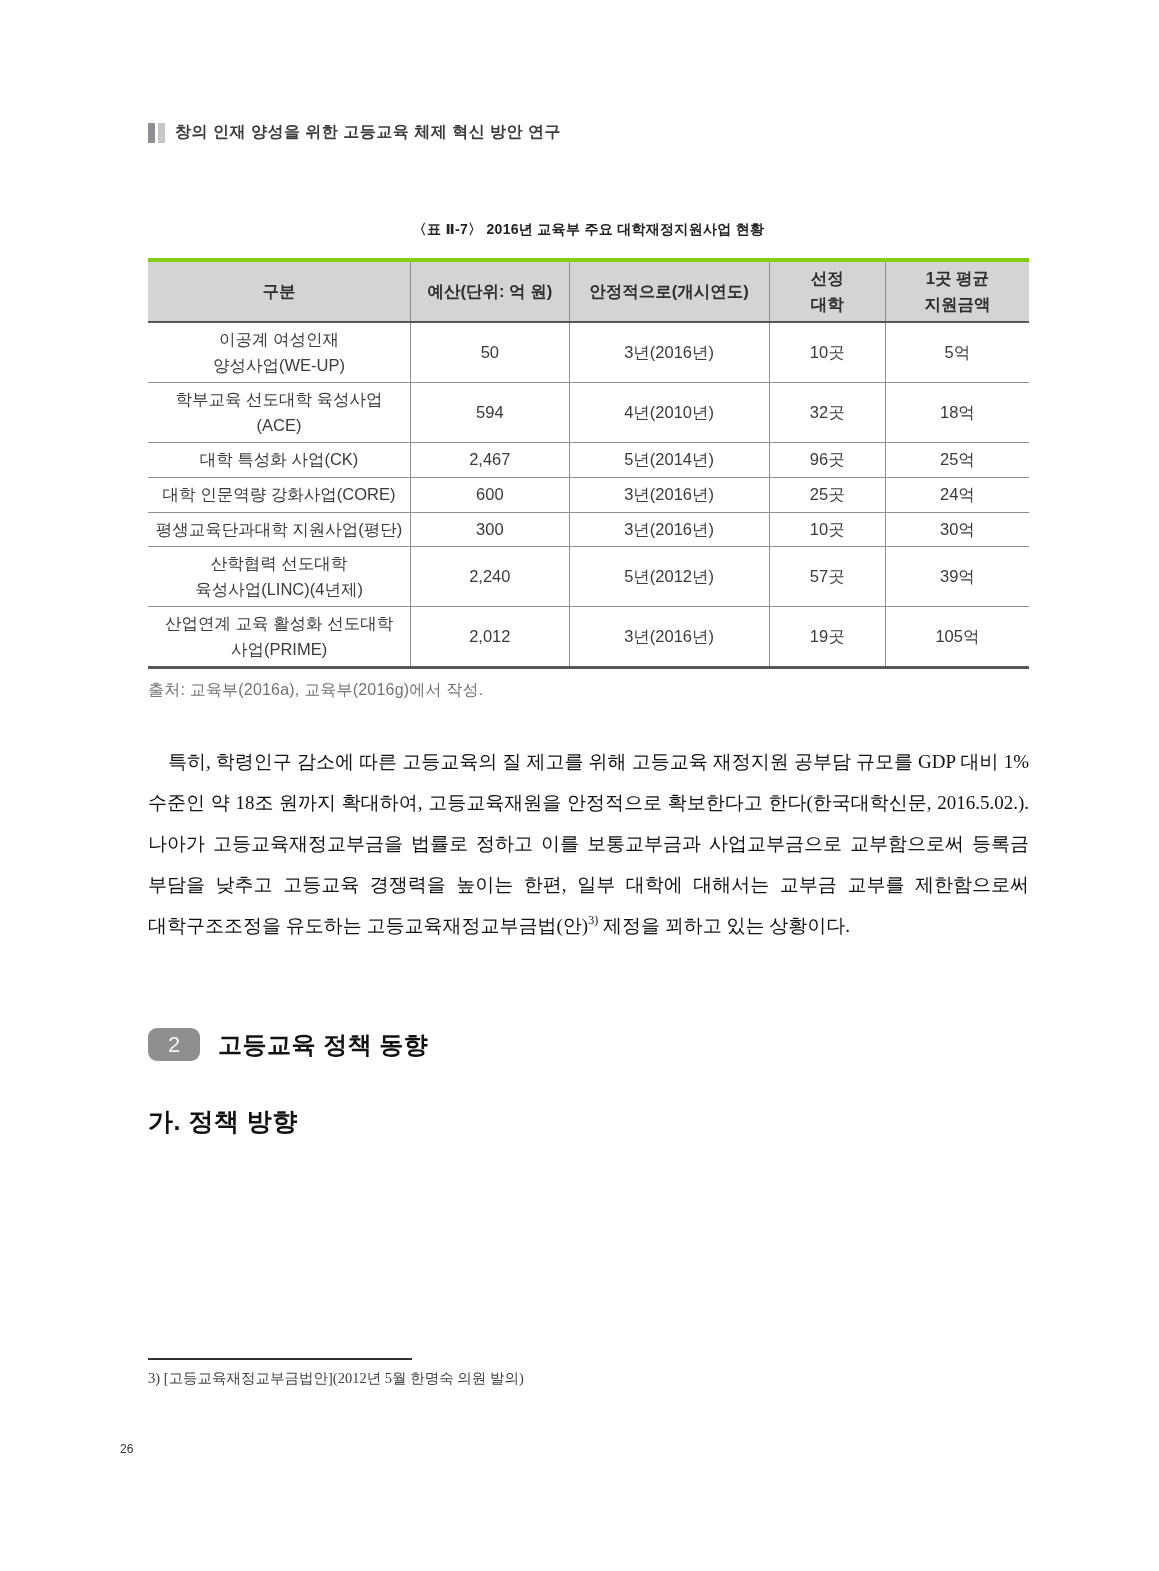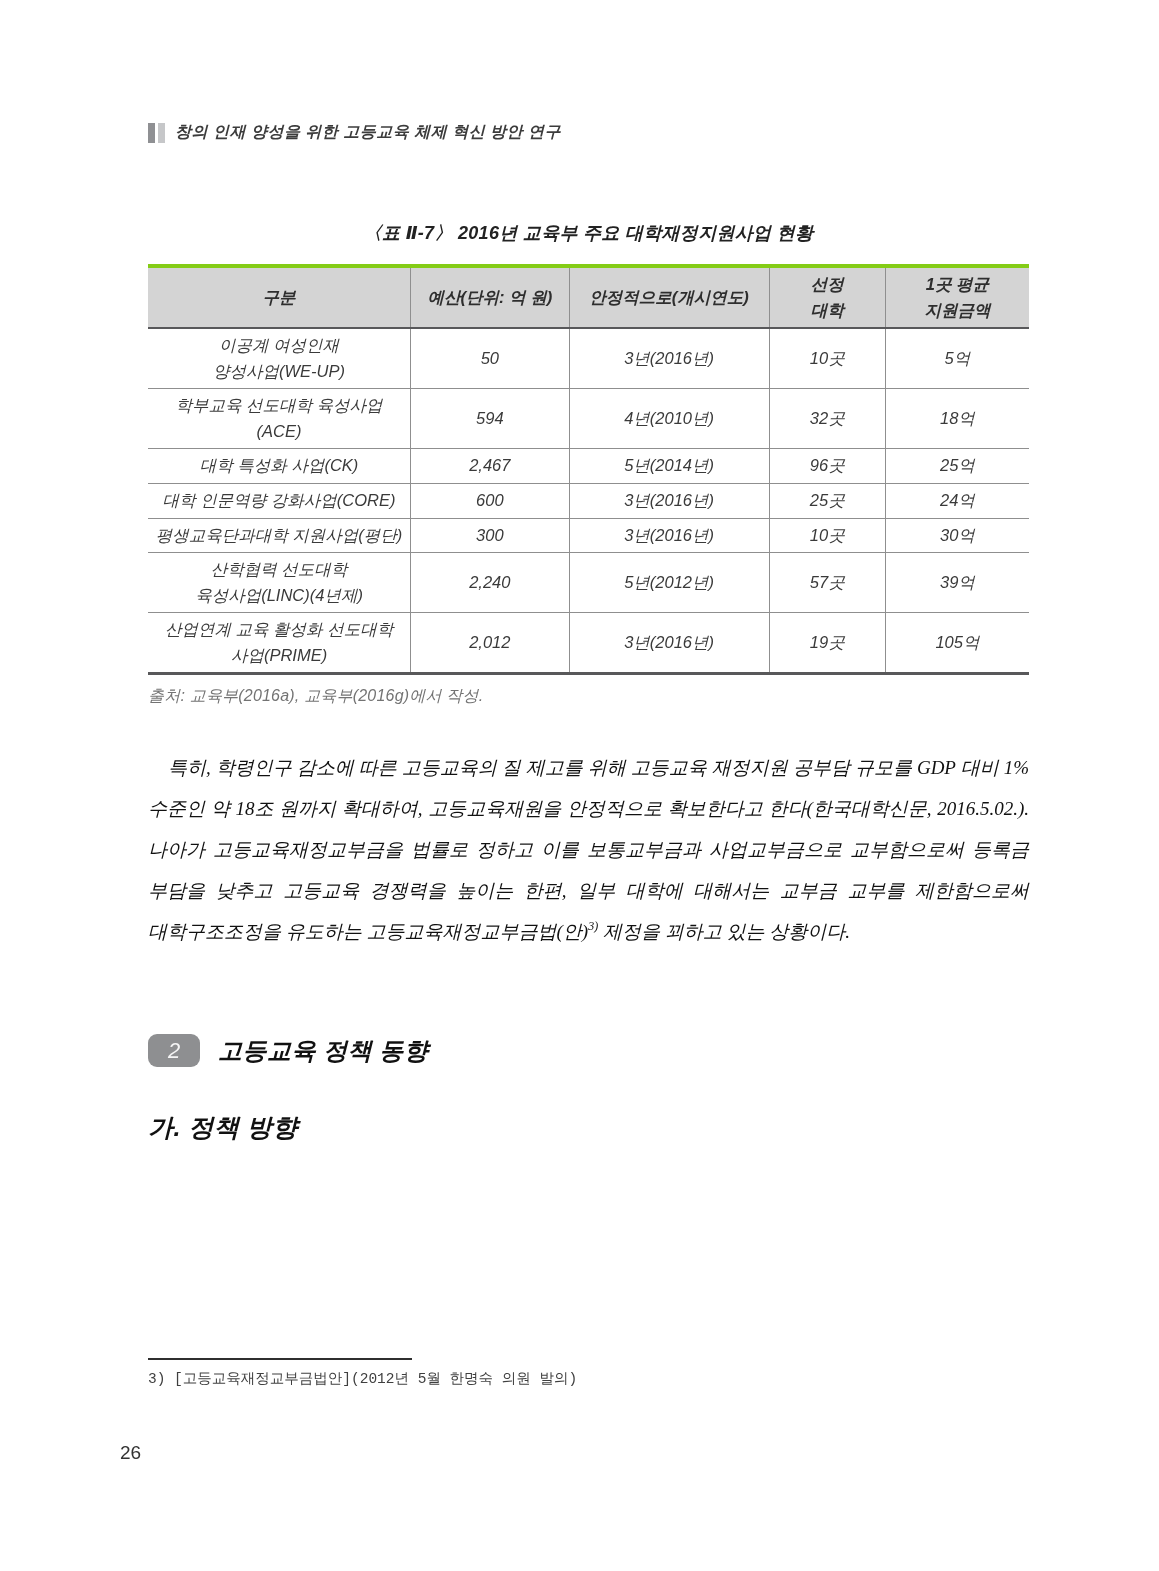--- a/index.html
+++ b/index.html
@@ -5,21 +5,21 @@
   * { margin: 0; padding: 0; box-sizing: border-box; }
   html, body { background: #ffffff; }
   body {
     width: 1159px;
     height: 1571px;
     position: relative;
     font-family: "Liberation Serif", "DejaVu Serif", serif;
     color: #1a1a1a;
     overflow: hidden;
   }
-  .page { padding: 122px 130px 0 148px; font-style: italic; }
+  .page { padding: 122px 130px 0 148px; }
 
   
   .running-header {
     display: flex;
     align-items: center;
     gap: 10px;
     font-family: "Liberation Sans", "DejaVu Sans", sans-serif;
     font-size: 16px;
     font-weight: 600;
     color: #3c3c3c;
@@ -27,21 +27,21 @@
   }
   .hdr-bars { display: flex; gap: 3px; height: 20px; }
   .hdr-bars .b1 { width: 7px; background: #8f9093; }
   .hdr-bars .b2 { width: 7px; background: #c6c7c9; }
 
   
   .table-caption {
     margin-top: 78px;
     text-align: center;
     font-family: "Liberation Sans", "DejaVu Sans", sans-serif;
-    font-size: 18px;
+    font-size: 14px;
     font-weight: 700;
     color: #222;
     letter-spacing: 0.3px;
   }
 
   
   table.fund-table {
     margin-top: 19px;
     width: 100%;
     border-collapse: collapse;
@@ -124,31 +124,31 @@
     font-weight: 800;
     color: #111;
     letter-spacing: 0.5px;
   }
 
   
   .footnote-block { position: absolute; left: 148px; top: 1358px; }
   .footnote-rule { width: 264px; border-top: 2px solid #2f2f2f; }
   .footnote-text {
     margin-top: 9px;
-    font-family: Liberation Mono, monospace;
+    font-family: Liberation Serif, serif;
     font-size: 14.5px;
     color: #3f3f3f;
   }
 
   .page-number {
     position: absolute;
     left: 120px;
     top: 1442px;
     font-family: "Liberation Sans", "DejaVu Sans", sans-serif;
-    font-size: 19px;
+    font-size: 12px;
     color: #333;
   }
 </style>
 </head>
 <body>
 
 <div class="page">
 
   <div class="running-header">
     <span class="hdr-bars">

